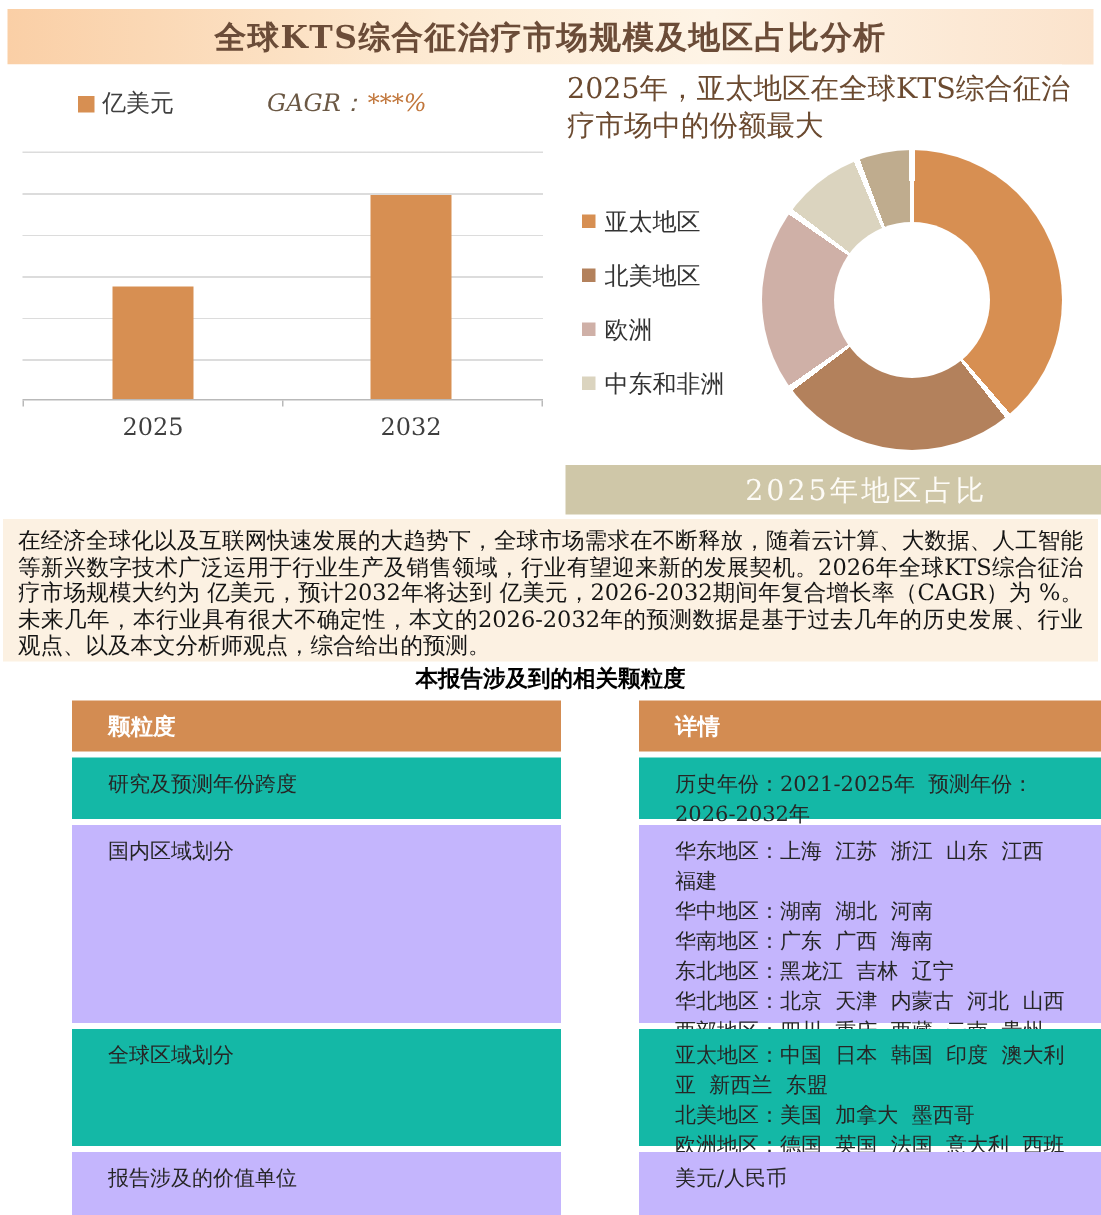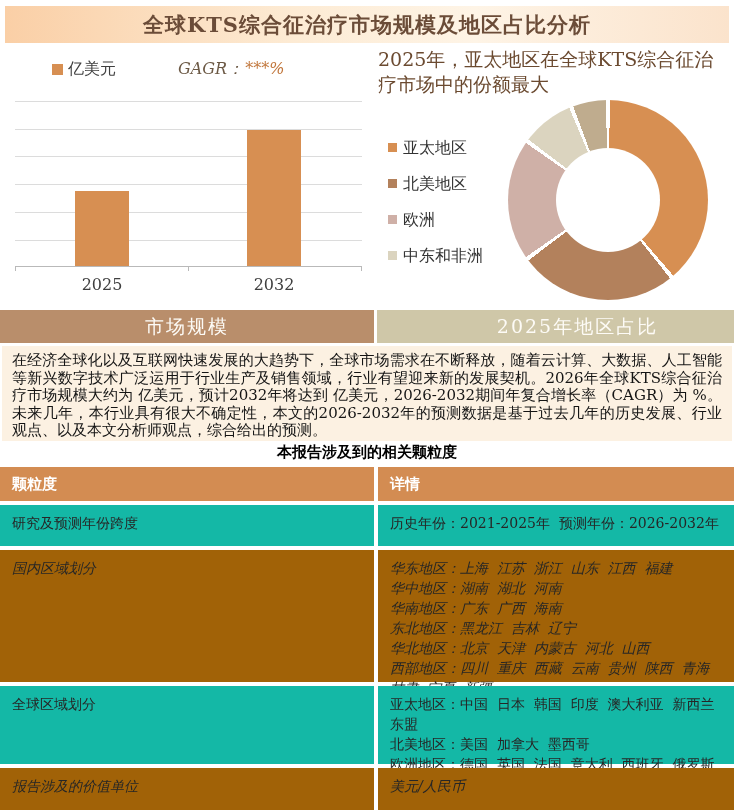--- a/index.html
+++ b/index.html
@@ -85,24 +85,24 @@
   .table-title{
     position:absolute;left:0;top:443px;width:734px;margin:0;text-align:center;
     font-size:15px;font-weight:bold;color:#000;
   }
   .gtable{
     position:absolute;left:0;top:467px;width:734px;
     display:grid;grid-template-columns:374px 356px;
     grid-template-rows:34px 41px 132px 78px 43px;
     gap:4px;background:#fff;
   }
-  .cell{padding:8px 12px;font-size:14px;line-height:20px;color:#262626;}
+  .cell{padding:8px 24px;font-size:14px;line-height:20px;color:#262626;margin-left:48px;}
   .cell.h{background:#D38C52;color:#fff;font-weight:bold;font-size:15px;padding-top:7px;}
   .cell.r-odd{background:#14b8a6;}
-  .cell.r-even{background:#a16207;font-style:italic;}
+  .cell.r-even{background:#c4b5fd;}
   .cell.lines{white-space:pre-wrap;}
 </style>
 </head>
 <body>
 
 <div class="page" data-name="report-page">
 
   <header class="title-banner" data-name="report-title-banner">
     <h1 data-name="page-title">全球KTS综合征治疗市场规模及地区占比分析</h1>
   </header>
@@ -145,21 +145,20 @@
       <li data-name="pie-legend-item">
         <span class="sw" data-name="legend-swatch-icon" style="background: rgb(219, 212, 191);"></span>
         <span data-name="pie-legend-label">中东和非洲</span>
       </li>
     </ul>
 
     <div class="donut" data-name="region-share-donut-chart" style="background: conic-gradient(rgb(255, 255, 255) 0deg, rgb(255, 255, 255) 1.2deg, rgb(215, 143, 82) 1.2deg, rgb(215, 143, 82) 139.2deg, rgb(255, 255, 255) 139.2deg, rgb(255, 255, 255) 140.4deg, rgb(255, 255, 255) 140.4deg, rgb(255, 255, 255) 141.6deg, rgb(179, 129, 92) 141.6deg, rgb(179, 129, 92) 232.8deg, rgb(255, 255, 255) 232.8deg, rgb(255, 255, 255) 234deg, rgb(255, 255, 255) 234deg, rgb(255, 255, 255) 235.2deg, rgb(207, 176, 167) 235.2deg, rgb(207, 176, 167) 304.8deg, rgb(255, 255, 255) 304.8deg, rgb(255, 255, 255) 306deg, rgb(255, 255, 255) 306deg, rgb(255, 255, 255) 307.2deg, rgb(219, 212, 191) 307.2deg, rgb(219, 212, 191) 337.2deg, rgb(255, 255, 255) 337.2deg, rgb(255, 255, 255) 338.4deg, rgb(255, 255, 255) 338.4deg, rgb(255, 255, 255) 339.6deg, rgb(191, 172, 142) 339.6deg, rgb(191, 172, 142) 358.8deg, rgb(255, 255, 255) 358.8deg, rgb(255, 255, 255) 360deg);"></div>
   </section>
 
   <div class="banner-row" data-name="section-banner-row">
-    <div class="banner banner-left" data-name="banner-market-size">市场规模</div>
     <div class="banner banner-right" data-name="banner-region-share">2025年地区占比</div>
   </div>
 
   <section class="summary" data-name="summary-paragraph">在经济全球化以及互联网快速发展的大趋势下，全球市场需求在不断释放，随着云计算、大数据、人工智能等新兴数字技术广泛运用于行业生产及销售领域，行业有望迎来新的发展契机。2026年全球KTS综合征治疗市场规模大约为 亿美元，预计2032年将达到 亿美元，2026-2032期间年复合增长率（CAGR）为 %。未来几年，本行业具有很大不确定性，本文的2026-2032年的预测数据是基于过去几年的历史发展、行业观点、以及本文分析师观点，综合给出的预测。</section>
 
   <h2 class="table-title" data-name="table-title">本报告涉及到的相关颗粒度</h2>
 
   <div class="gtable" data-name="granularity-table">
     <div class="cell h" data-name="table-header-granularity">颗粒度</div>
     <div class="cell h" data-name="table-header-details">详情</div>

